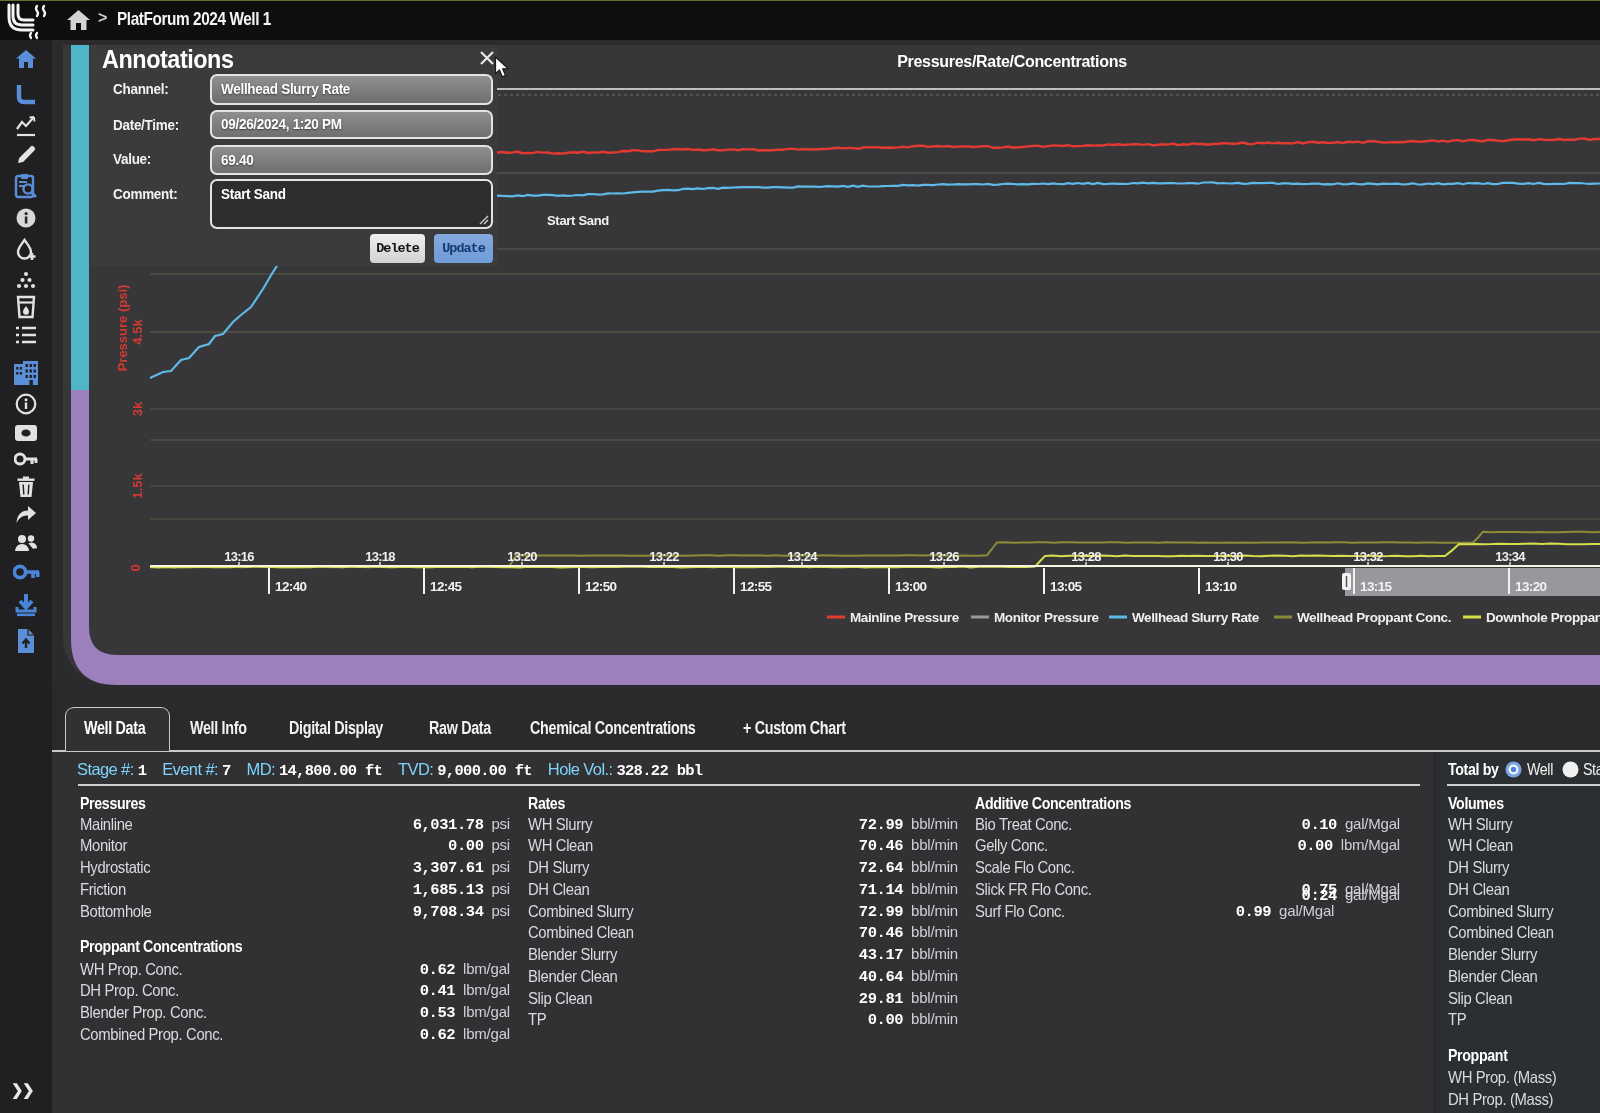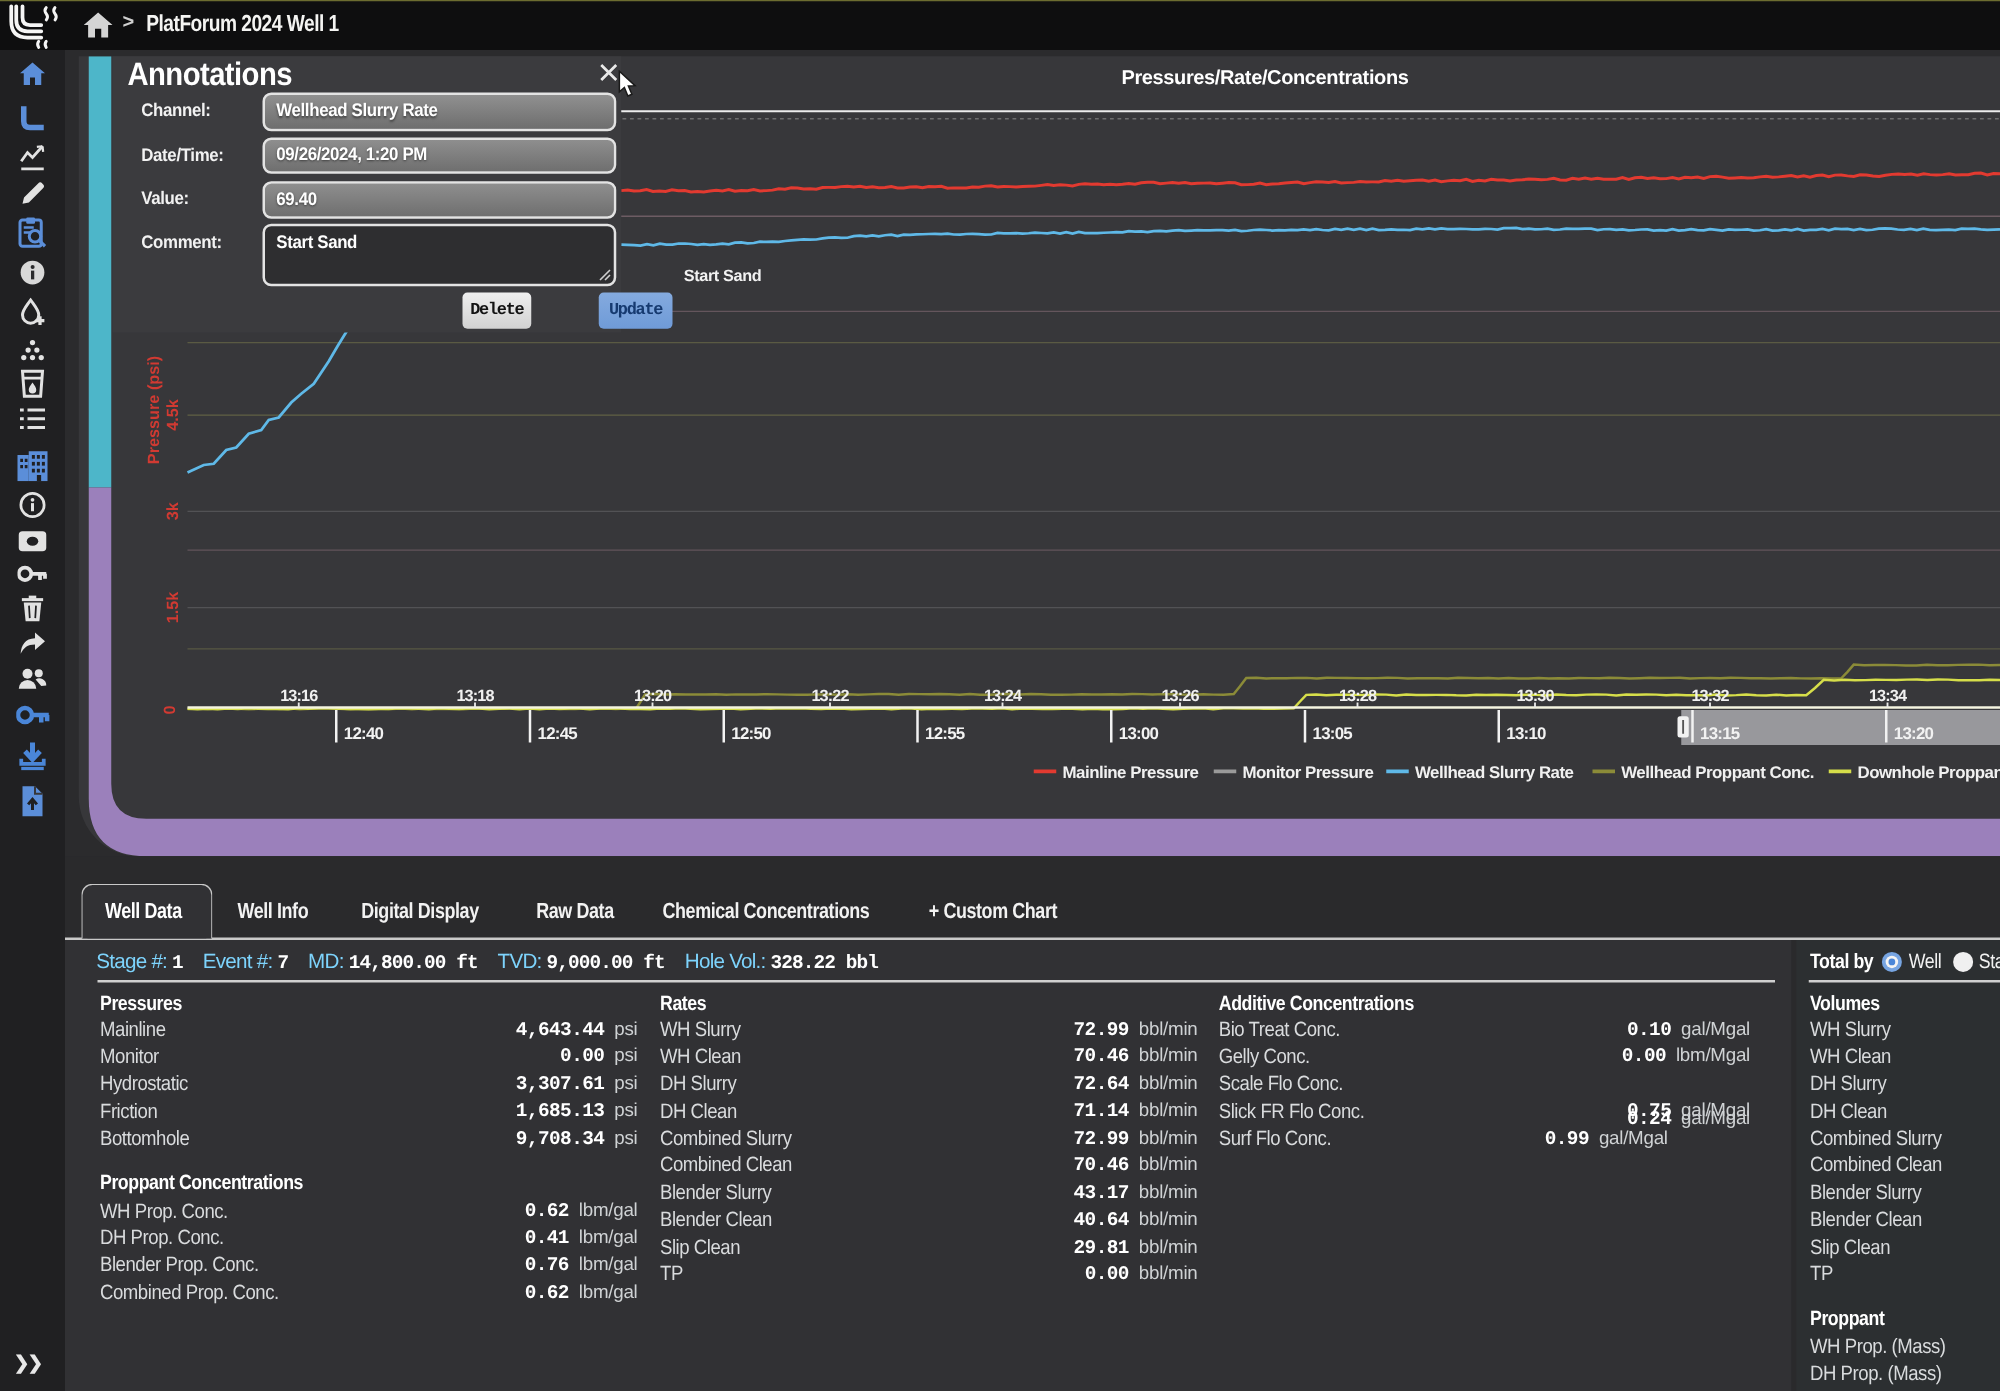--- a/index.html
+++ b/index.html
@@ -261,21 +261,21 @@
 <div class="abs" style="left:210px;top:74px;width:283px;height:31px;border:2px solid #e3e3e3;border-radius:7px;background:linear-gradient(#909090,#6e6e6e);color:#fff;font-weight:bold;font-size:14.5px;line-height:27px;padding-left:9px;letter-spacing:-0.3px;text-shadow:0 1px 2px rgba(0,0,0,.5);"><span style="display:inline-block;transform:scaleX(0.93);transform-origin:left;">Wellhead Slurry Rate</span></div>
 <div class="abs" style="left:210px;top:110px;width:283px;height:29px;border:2px solid #e3e3e3;border-radius:7px;background:linear-gradient(#8e8e8e,#6f6f6f);color:#fff;font-weight:bold;font-size:14.5px;line-height:25px;padding-left:9px;letter-spacing:-0.3px;text-shadow:0 1px 2px rgba(0,0,0,.5);"><span style="display:inline-block;transform:scaleX(0.93);transform-origin:left;">09/26/2024, 1:20 PM</span></div>
 <div class="abs" style="left:210px;top:145px;width:283px;height:30px;border:2px solid #e3e3e3;border-radius:7px;background:linear-gradient(#8e8e8e,#6f6f6f);color:#fff;font-weight:bold;font-size:14.5px;line-height:26px;padding-left:9px;letter-spacing:-0.3px;text-shadow:0 1px 2px rgba(0,0,0,.5);"><span style="display:inline-block;transform:scaleX(0.93);transform-origin:left;">69.40</span></div>
 <div class="abs" style="left:210px;top:179px;width:283px;height:50px;border:2px solid #e3e3e3;border-radius:7px;background:#2e2e30;color:#fff;font-weight:bold;font-size:14.5px;padding:5px 0 0 9px;letter-spacing:-0.3px;"><span style="display:inline-block;transform:scaleX(0.93);transform-origin:left;">Start Sand</span>
   <svg class="abs" style="right:2px;bottom:2px;" width="10" height="10" viewBox="0 0 10 10">
       <path d="M9,1 L1,9 M9,5 L5,9" stroke="#cfcfcf" stroke-width="1.3"></path>
     </svg>
 </div>
 
 <div class="abs" style="left:370px;top:234px;width:55px;height:29px;background:linear-gradient(#efefef,#d2d2d2);border-radius:4px;color:#141414;font-family:'Liberation Mono',monospace;font-weight:bold;font-size:13.5px;text-align:center;line-height:29px;letter-spacing:-1px;">Delete</div>
-<div class="abs" style="left:434px;top:234px;width:59px;height:29px;background:linear-gradient(#84aade,#6f9bd8);border-radius:4px;color:#163a70;font-family:'Liberation Mono',monospace;font-weight:bold;font-size:13.5px;text-align:center;line-height:29px;letter-spacing:-1px;margin-left:45px;">Update</div>
+<div class="abs" style="left:434px;top:234px;width:59px;height:29px;background:linear-gradient(#84aade,#6f9bd8);border-radius:4px;color:#163a70;font-family:'Liberation Mono',monospace;font-weight:bold;font-size:13.5px;text-align:center;line-height:29px;letter-spacing:-1px;">Update</div>
 
 <svg class="abs" style="left:494px;top:56px;" width="17" height="24" viewBox="0 0 17 24">
   <path d="M1.5,1 L1.5,17.5 L5.5,14 L8.3,20.8 L11.5,19.4 L8.7,12.8 L14,12.5 Z" fill="#fff" stroke="#1a1a1a" stroke-width="1.2"></path>
 </svg>
 
 <div class="abs" style="left:52px;top:685px;width:1548px;height:428px;background:#2a2a2c;"></div>
 <div class="abs" style="left:52px;top:751px;width:1381px;height:362px;background:#313134;"></div>
 <div class="abs" style="left:1437px;top:751px;width:163px;height:362px;background:#2c2f31;"></div>
 <div class="abs" style="left:52px;top:749.5px;width:1548px;height:2px;background:#c9c9c9;"></div>
 
@@ -299,36 +299,36 @@
     <circle cx="8.5" cy="8.5" r="5" fill="#f4f4f4"></circle>
     <circle cx="8.5" cy="8.5" r="2.7" fill="#4a86d8"></circle>
   </svg>
 <div class="abs" style="left:1527px;top:760px;color:#f2f2f2;font-size:16.5px;letter-spacing:-0.4px;transform:scaleX(0.86);transform-origin:left;">Well</div>
 <svg class="abs" style="left:1562px;top:761px;" width="17" height="17" viewBox="0 0 17 17">
     <circle cx="8.5" cy="8.5" r="8" fill="#f0f0f0"></circle>
   </svg>
 <div class="abs" style="left:1583px;top:760px;color:#f2f2f2;font-size:16.5px;letter-spacing:-0.4px;transform:scaleX(0.86);transform-origin:left;">Sta</div>
 <div class="hdr abs" style="left:80px;top:794px;transform:scaleX(0.86);transform-origin:left;">Pressures</div>
 <div class="lbl abs" style="left:80px;top:814.5px;transform:scaleX(0.90);transform-origin:left;">Mainline</div>
-<div class="abs" style="left:280px;top:814.5px;width:230px;text-align:right;white-space:nowrap;"><span class="val">4,643.44</span><span class="unit">&nbsp;&nbsp;psi</span></div>
+<div class="abs" style="left:280px;top:814.5px;width:230px;text-align:right;white-space:nowrap;"><span class="val">6,031.78</span><span class="unit">&nbsp;&nbsp;psi</span></div>
 <div class="lbl abs" style="left:80px;top:836.25px;transform:scaleX(0.90);transform-origin:left;">Monitor</div>
 <div class="abs" style="left:280px;top:836.25px;width:230px;text-align:right;white-space:nowrap;"><span class="val">0.00</span><span class="unit">&nbsp;&nbsp;psi</span></div>
 <div class="lbl abs" style="left:80px;top:858.0px;transform:scaleX(0.90);transform-origin:left;">Hydrostatic</div>
 <div class="abs" style="left:280px;top:858.0px;width:230px;text-align:right;white-space:nowrap;"><span class="val">3,307.61</span><span class="unit">&nbsp;&nbsp;psi</span></div>
 <div class="lbl abs" style="left:80px;top:879.75px;transform:scaleX(0.90);transform-origin:left;">Friction</div>
 <div class="abs" style="left:280px;top:879.75px;width:230px;text-align:right;white-space:nowrap;"><span class="val">1,685.13</span><span class="unit">&nbsp;&nbsp;psi</span></div>
 <div class="lbl abs" style="left:80px;top:901.5px;transform:scaleX(0.90);transform-origin:left;">Bottomhole</div>
 <div class="abs" style="left:280px;top:901.5px;width:230px;text-align:right;white-space:nowrap;"><span class="val">9,708.34</span><span class="unit">&nbsp;&nbsp;psi</span></div>
 <div class="hdr abs" style="left:80px;top:937px;transform:scaleX(0.86);transform-origin:left;">Proppant Concentrations</div>
 <div class="lbl abs" style="left:80px;top:959.5px;transform:scaleX(0.90);transform-origin:left;">WH Prop. Conc.</div>
 <div class="abs" style="left:280px;top:959.5px;width:230px;text-align:right;white-space:nowrap;"><span class="val">0.62</span><span class="unit">&nbsp;&nbsp;lbm/gal</span></div>
 <div class="lbl abs" style="left:80px;top:981.2px;transform:scaleX(0.90);transform-origin:left;">DH Prop. Conc.</div>
 <div class="abs" style="left:280px;top:981.2px;width:230px;text-align:right;white-space:nowrap;"><span class="val">0.41</span><span class="unit">&nbsp;&nbsp;lbm/gal</span></div>
 <div class="lbl abs" style="left:80px;top:1003px;transform:scaleX(0.90);transform-origin:left;">Blender Prop. Conc.</div>
-<div class="abs" style="left:280px;top:1003px;width:230px;text-align:right;white-space:nowrap;"><span class="val">0.76</span><span class="unit">&nbsp;&nbsp;lbm/gal</span></div>
+<div class="abs" style="left:280px;top:1003px;width:230px;text-align:right;white-space:nowrap;"><span class="val">0.53</span><span class="unit">&nbsp;&nbsp;lbm/gal</span></div>
 <div class="lbl abs" style="left:80px;top:1024.7px;transform:scaleX(0.90);transform-origin:left;">Combined Prop. Conc.</div>
 <div class="abs" style="left:280px;top:1024.7px;width:230px;text-align:right;white-space:nowrap;"><span class="val">0.62</span><span class="unit">&nbsp;&nbsp;lbm/gal</span></div>
 <div class="hdr abs" style="left:528px;top:794px;transform:scaleX(0.86);transform-origin:left;">Rates</div>
 <div class="lbl abs" style="left:528px;top:814.5px;transform:scaleX(0.90);transform-origin:left;">WH Slurry</div>
 <div class="abs" style="left:728px;top:814.5px;width:230px;text-align:right;white-space:nowrap;"><span class="val">72.99</span><span class="unit">&nbsp;&nbsp;bbl/min</span></div>
 <div class="lbl abs" style="left:528px;top:836.25px;transform:scaleX(0.90);transform-origin:left;">WH Clean</div>
 <div class="abs" style="left:728px;top:836.25px;width:230px;text-align:right;white-space:nowrap;"><span class="val">70.46</span><span class="unit">&nbsp;&nbsp;bbl/min</span></div>
 <div class="lbl abs" style="left:528px;top:858.0px;transform:scaleX(0.90);transform-origin:left;">DH Slurry</div>
 <div class="abs" style="left:728px;top:858.0px;width:230px;text-align:right;white-space:nowrap;"><span class="val">72.64</span><span class="unit">&nbsp;&nbsp;bbl/min</span></div>
 <div class="lbl abs" style="left:528px;top:879.75px;transform:scaleX(0.90);transform-origin:left;">DH Clean</div>

